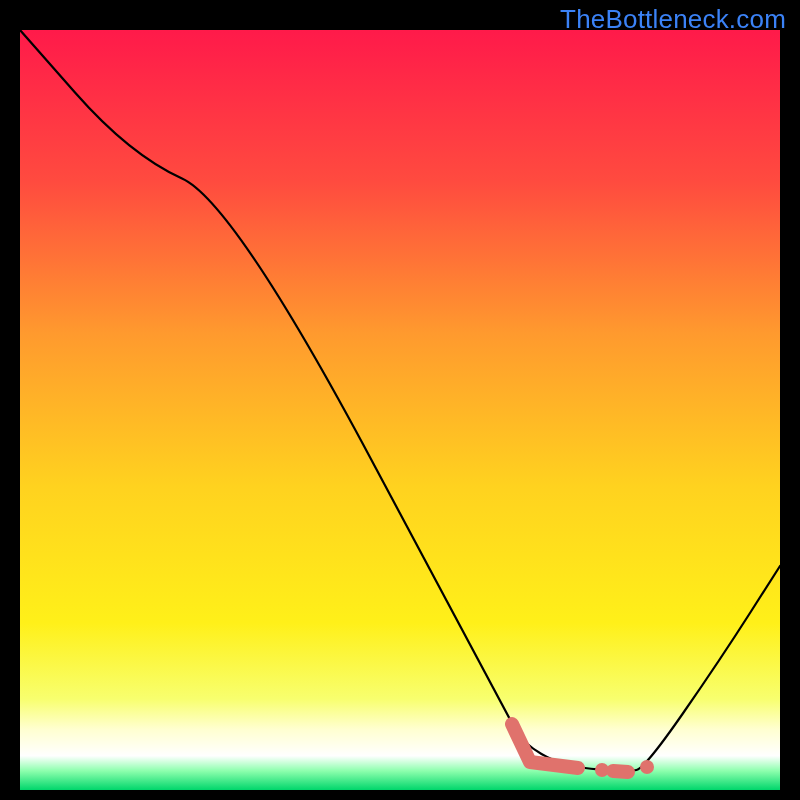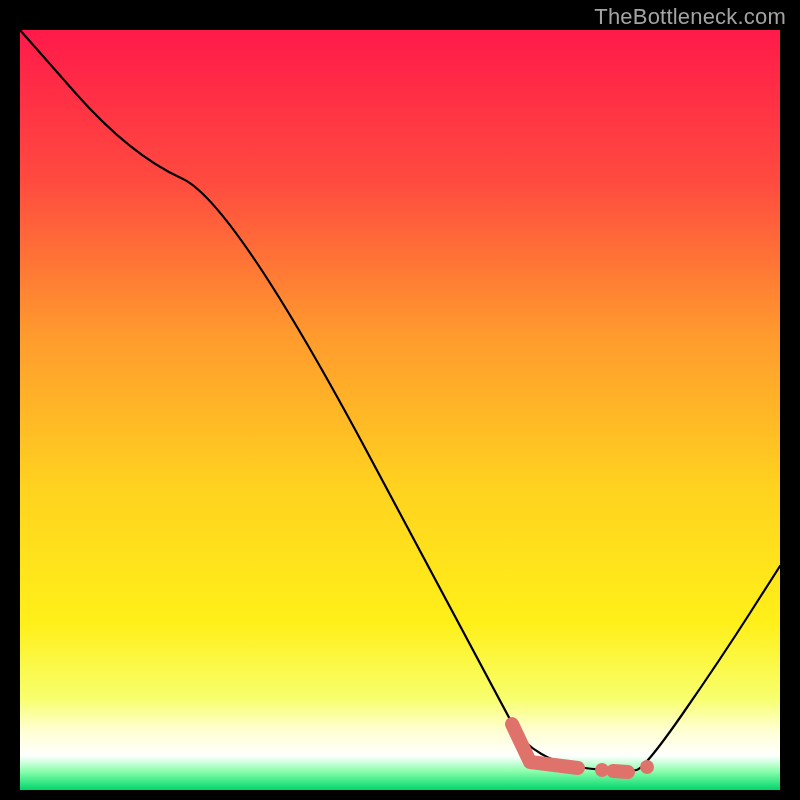--- a/index.html
+++ b/index.html
@@ -16,22 +16,22 @@
     top: 30px;
     width: 760px;
     height: 760px;
     background: #000;
   }
   .watermark {
     position: absolute;
     right: 14px;
     top: 4px;
     font-family: Arial, Helvetica, sans-serif;
-    font-size: 22px;
-    color: #a3a3a3;
+    font-size: 26px;
+    color: #3b82f6;
     letter-spacing: 0.2px;
     text-align: right;
   }
   svg {
     display: block;
   }
   .curve {
     fill: none;
     stroke: #000;
     stroke-width: 2.2;

